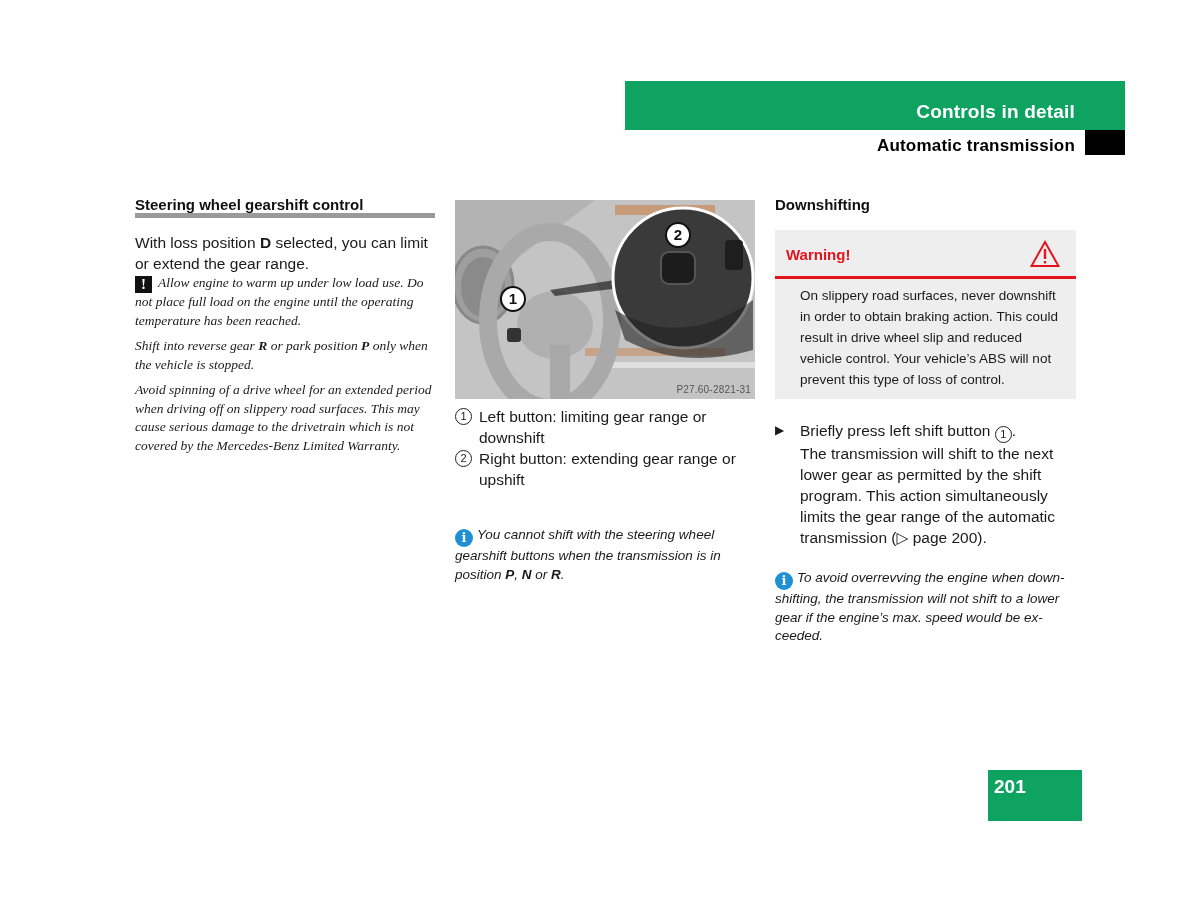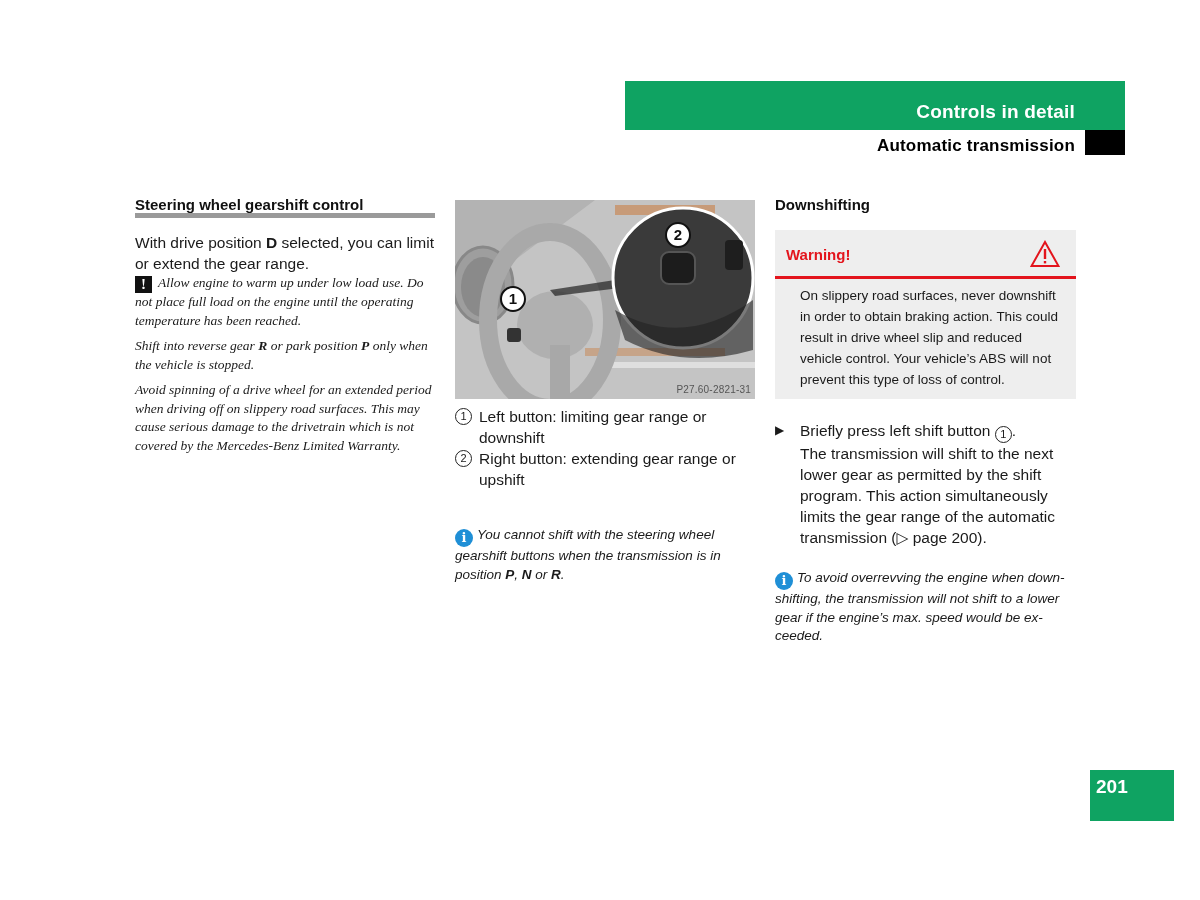--- a/index.html
+++ b/index.html
@@ -82,40 +82,40 @@
 
     .step { display: flex; margin-top: 21px; font-size: 15.5px; line-height: 21px; }
     .step-bullet { flex: 0 0 25px; font-size: 12px; line-height: 21px; }
     .step-circle {
       display: inline-block; width: 17px; height: 17px; border: 1.3px solid #222; border-radius: 50%;
       font-size: 11px; line-height: 14px; text-align: center; vertical-align: -2px;
     }
     .step-result { margin-left: 25px; margin-top: 0; font-size: 15.5px; line-height: 21px; }
 
     .page-box {
-      position: absolute; left: 1090px; top: 770px; width: 84px; height: 51px; background: #0fa362;
+      position: absolute; left: 988px; top: 770px; width: 94px; height: 51px; background: #0fa362;
     }
     .page-num {
       position: absolute; left: 6px; top: 6px; font-size: 19px; font-weight: bold; color: #fff;
     }
   </style>
 </head>
 <body>
 
 <div class="header-bar">
   <div class="header-title">Controls in detail</div>
 </div>
 <div class="section-title">Automatic transmission</div>
 <div class="black-tab"></div>
 
 <div class="col col-1">
   <div class="h-sub">Steering wheel gearshift control</div>
   <div class="h-rule"></div>
   <p class="body-text">
-    <span>With drive position </span><b>D</b><span> selected, you can limit or extend the gear range.</span>
+    <span>With loss position </span><b>D</b><span> selected, you can limit or extend the gear range.</span>
   </p>
   <div style="font-family:Liberation Serif, serif;">
     <p class="note-text">
       <span class="excl-icon">!</span><span>Allow engine to warm up under low load use. Do not place full load on the engine until the operating temperature has been reached.</span>
     </p>
     <p class="note-text note-para">
       <span>Shift into reverse gear </span><b>R</b><span> or park position </span><b>P</b><span> only when the vehicle is stopped.</span>
     </p>
     <p class="note-text note-para">Avoid spinning of a drive wheel for an extended period when driving off on slippery road surfaces. This may cause serious damage to the drivetrain which is not covered by the Mercedes-Benz Limited Warranty.</p>
   </div>

